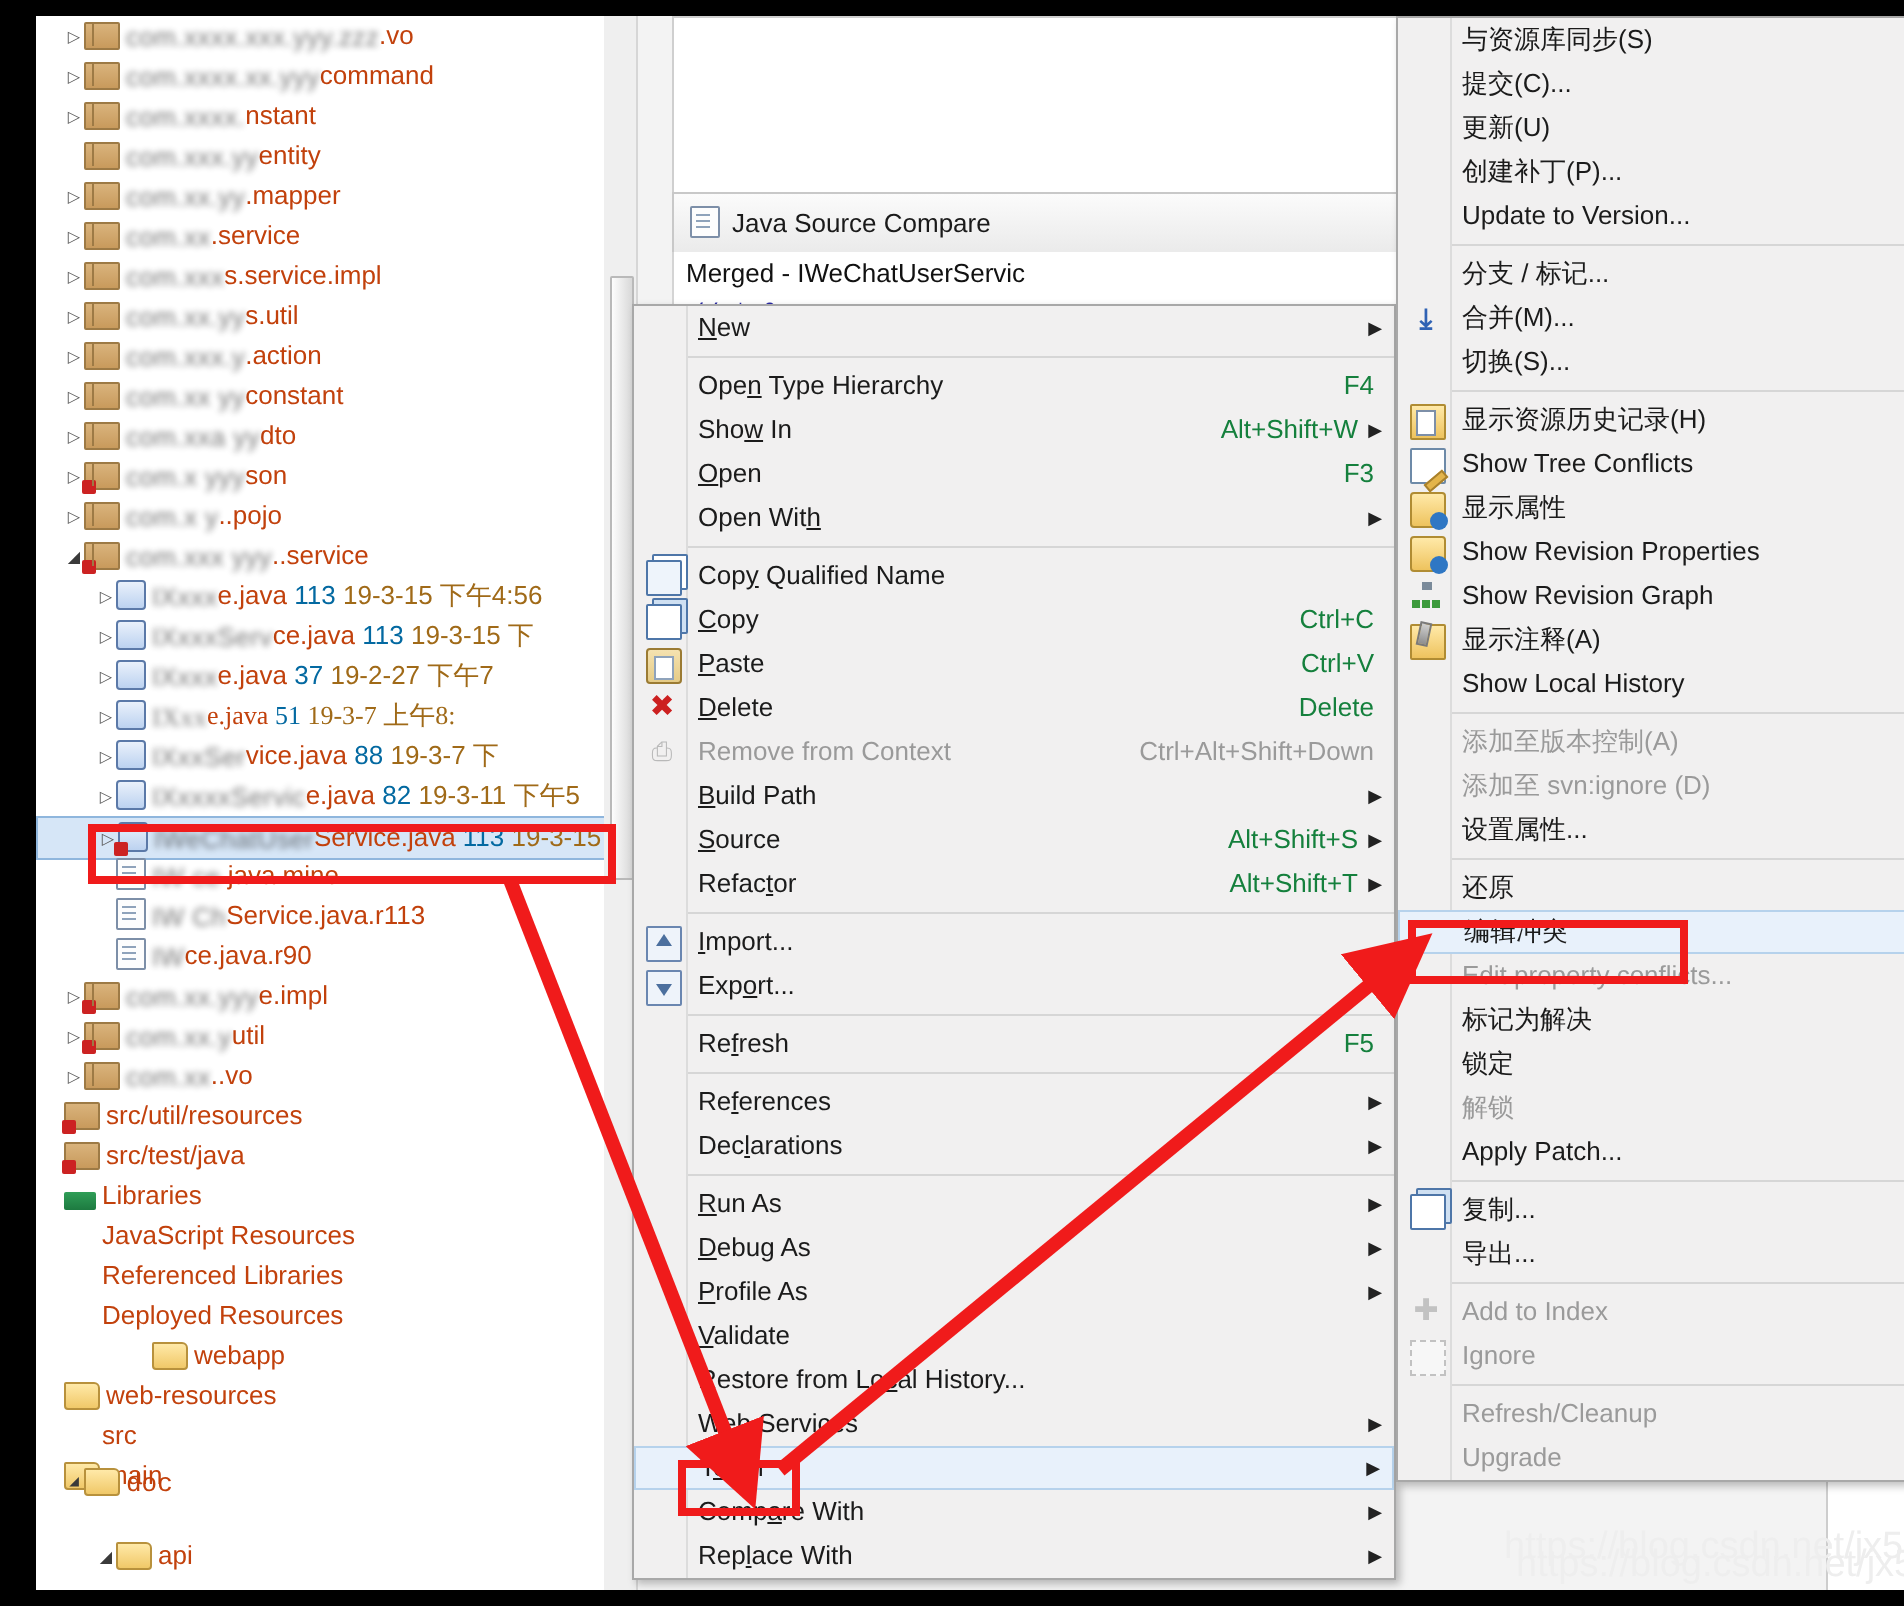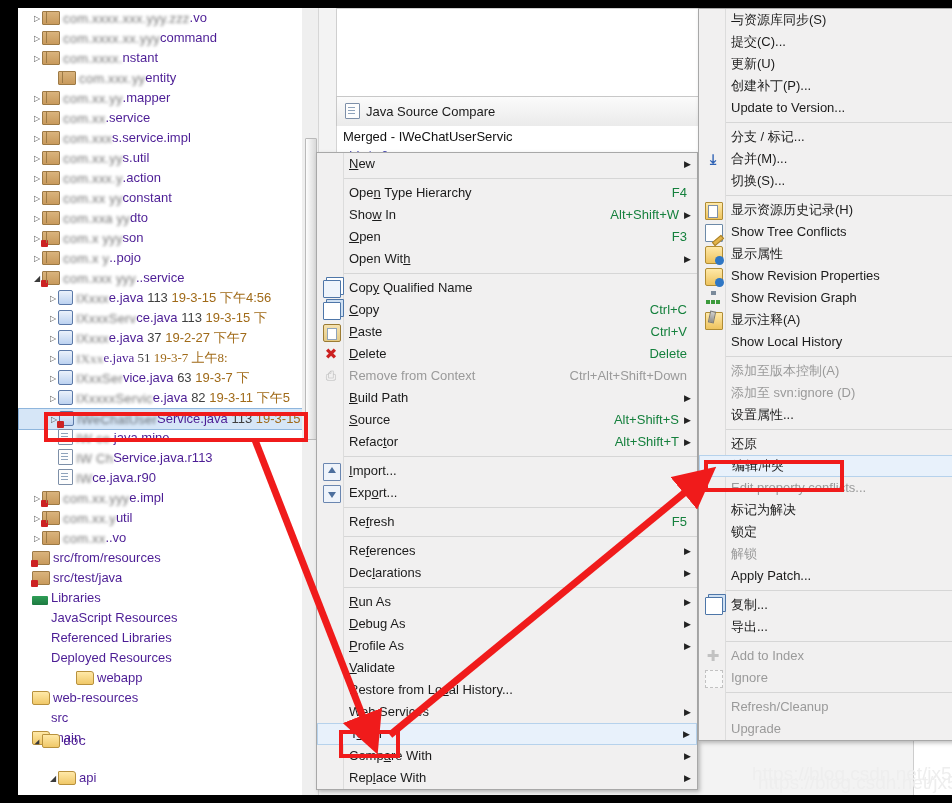--- a/index.html
+++ b/index.html
@@ -75,23 +75,23 @@
     background:#fdfdfd;border:1px solid #7d8fa8;border-radius:1px;position:relative;
   }
   .doc-ic:after{
     content:"";position:absolute;left:2px;top:3px;width:7px;height:1px;
     box-shadow:0 3px 0 #8fa3bb,0 6px 0 #8fa3bb;background:#8fa3bb;
   }
   .blur{
     display:inline-block;vertical-align:middle;
     filter:blur(1.6px);opacity:.62;color:#222;letter-spacing:.2px;
   }
-  .num{color:#404040;}
+  .num{color:#0369a1;}
   .dt{color:#a06a18;}
-  .lbl{color:#4c1d95;}
+  .lbl{color:#c2410c;}
   .indent1{padding-left:14px;}
   .indent2{padding-left:30px;}
 
   .treesel{
     background:#d6e6f7;border:1px solid #8fb6dd;
   }
 
   
   .editorstrip{
     position:absolute;left:284px;top:0;width:650px;height:787px;
@@ -224,45 +224,45 @@
 <body>
 
 <div id="screen">
 
   <div class="ide">
 
     <div class="tree" id="tree">
         <div class="trow indent1" style="top: 0px; position: absolute; left: 0px; width: 300px;"><span class="arrow">▷</span><span class="pkgicon"></span><span class="blur">com.xxxx.xxx.yyy.zzz</span><span class="lbl">.vo</span></div>
         <div class="trow indent1" style="top: 20px; position: absolute; left: 0px; width: 300px;"><span class="arrow">▷</span><span class="pkgicon"></span><span class="blur">com.xxxx.xx.yyy</span><span class="lbl">command</span></div>
         <div class="trow indent1" style="top: 40px; position: absolute; left: 0px; width: 300px;"><span class="arrow">▷</span><span class="pkgicon"></span><span class="blur">com.xxxx.</span><span class="lbl">nstant</span></div>
-        <div class="trow indent1" style="top: 60px; position: absolute; left: 16px; width: 300px;"><span class="arrow">&nbsp;</span><span class="pkgicon"></span><span class="blur">com.xxx.yy</span><span class="lbl">entity</span></div>
+        <div class="trow indent1" style="top: 60px; position: absolute; left: 0px; width: 300px;"><span class="arrow">&nbsp;</span><span class="pkgicon"></span><span class="blur">com.xxx.yy</span><span class="lbl">entity</span></div>
         <div class="trow indent1" style="top: 80px; position: absolute; left: 0px; width: 300px;"><span class="arrow">▷</span><span class="pkgicon"></span><span class="blur">com.xx.yy</span><span class="lbl">.mapper</span></div>
         <div class="trow indent1" style="top: 100px; position: absolute; left: 0px; width: 300px;"><span class="arrow">▷</span><span class="pkgicon"></span><span class="blur">com.xx</span><span class="lbl">.service</span></div>
         <div class="trow indent1" style="top: 120px; position: absolute; left: 0px; width: 300px;"><span class="arrow">▷</span><span class="pkgicon"></span><span class="blur">com.xxx</span><span class="lbl">s.service.impl</span></div>
         <div class="trow indent1" style="top: 140px; position: absolute; left: 0px; width: 300px;"><span class="arrow">▷</span><span class="pkgicon"></span><span class="blur">com.xx.yy</span><span class="lbl">s.util</span></div>
         <div class="trow indent1" style="top: 160px; position: absolute; left: 0px; width: 300px;"><span class="arrow">▷</span><span class="pkgicon"></span><span class="blur">com.xxx.y</span><span class="lbl">.action</span></div>
         <div class="trow indent1" style="top: 180px; position: absolute; left: 0px; width: 300px;"><span class="arrow">▷</span><span class="pkgicon"></span><span class="blur">com.xx  yy</span><span class="lbl">constant</span></div>
         <div class="trow indent1" style="top: 200px; position: absolute; left: 0px; width: 300px;"><span class="arrow">▷</span><span class="pkgicon"></span><span class="blur">com.xxa  yy</span><span class="lbl">dto</span></div>
         <div class="trow indent1" style="top: 220px; position: absolute; left: 0px; width: 300px;"><span class="arrow">▷</span><span class="pkgicon warn"></span><span class="blur">com.x  yyy</span><span class="lbl">son</span></div>
         <div class="trow indent1" style="top: 240px; position: absolute; left: 0px; width: 300px;"><span class="arrow">▷</span><span class="pkgicon"></span><span class="blur">com.x  y</span><span class="lbl">..pojo</span></div>
         <div class="trow indent1" style="top: 260px; position: absolute; left: 0px; width: 300px;"><span class="arrow open">◢</span><span class="pkgicon warn"></span><span class="blur">com.xxx  yyy</span><span class="lbl">..service</span></div>
         <div class="trow indent2" style="top: 280px; position: absolute; left: 0px; width: 300px;"><span class="arrow">▷</span><span class="jicon"></span><span class="blur">IXxxx</span><span class="lbl">e.java</span> <span class="num">113</span> <span class="dt">19-3-15 下午4:56</span></div>
         <div class="trow indent2" style="top: 300px; position: absolute; left: 0px; width: 300px;"><span class="arrow">▷</span><span class="jicon"></span><span class="blur">IXxxxServ</span><span class="lbl">ce.java</span> <span class="num">113</span> <span class="dt">19-3-15 下</span></div>
         <div class="trow indent2" style="top: 320px; position: absolute; left: 0px; width: 300px;"><span class="arrow">▷</span><span class="jicon"></span><span class="blur">IXxxx</span><span class="lbl">e.java</span> <span class="num">37</span> <span class="dt">19-2-27 下午7</span></div>
         <div class="trow indent2" style="top: 340px; position: absolute; left: 0px; width: 300px; font-family: Liberation Serif, serif;"><span class="arrow">▷</span><span class="jicon"></span><span class="blur">IXxx</span><span class="lbl">e.java</span> <span class="num">51</span> <span class="dt">19-3-7 上午8:</span></div>
-        <div class="trow indent2" style="top: 360px; position: absolute; left: 0px; width: 300px;"><span class="arrow">▷</span><span class="jicon"></span><span class="blur">IXxxSer</span><span class="lbl">vice.java</span> <span class="num">63</span> <span class="dt">19-3-7 下</span></div>
+        <div class="trow indent2" style="top: 360px; position: absolute; left: 0px; width: 300px;"><span class="arrow">▷</span><span class="jicon"></span><span class="blur">IXxxSer</span><span class="lbl">vice.java</span> <span class="num">88</span> <span class="dt">19-3-7 下</span></div>
         <div class="trow indent2" style="top: 380px; position: absolute; left: 0px; width: 300px;"><span class="arrow">▷</span><span class="jicon"></span><span class="blur">IXxxxxServic</span><span class="lbl">e.java</span> <span class="num">82</span> <span class="dt">19-3-11 下午5</span></div>
         <div class="trow indent2 treesel" style="top: 400px; position: absolute; left: 0px; width: 300px;"><span class="arrow">▷</span><span class="jicon warn"></span><span class="blur">IWeChatUser</span><span class="lbl">Service.java</span> <span class="num">113</span> <span class="dt">19-3-15 下午</span></div>
         <div class="trow indent2" style="top: 420px; position: absolute; left: 0px; width: 300px;"><span class="arrow">&nbsp;</span><span class="doc-ic"></span><span class="blur">IW          ce</span><span class="lbl">.java.mine</span></div>
         <div class="trow indent2" style="top: 440px; position: absolute; left: 0px; width: 300px;"><span class="arrow">&nbsp;</span><span class="doc-ic"></span><span class="blur">IW  Ch</span><span class="lbl">Service.java.r113</span></div>
         <div class="trow indent2" style="top: 460px; position: absolute; left: 0px; width: 300px;"><span class="arrow">&nbsp;</span><span class="doc-ic"></span><span class="blur">IW</span><span class="lbl">ce.java.r90</span></div>
         <div class="trow indent1" style="top: 480px; position: absolute; left: 0px; width: 300px;"><span class="arrow">▷</span><span class="pkgicon warn"></span><span class="blur">com.xx.yyy</span><span class="lbl">e.impl</span></div>
         <div class="trow indent1" style="top: 500px; position: absolute; left: 0px; width: 300px;"><span class="arrow">▷</span><span class="pkgicon warn"></span><span class="blur">com.xx.y</span><span class="lbl">util</span></div>
         <div class="trow indent1" style="top: 520px; position: absolute; left: 0px; width: 300px;"><span class="arrow">▷</span><span class="pkgicon"></span><span class="blur">com.xx</span><span class="lbl">..vo</span></div>
-        <div class="trow indent0" style="top: 540px; position: absolute; left: 0px; width: 300px;"><span class="arrow">&nbsp;</span><span class="srcicon"></span><span class="lbl">src/from/resources</span></div>
+        <div class="trow indent0" style="top: 540px; position: absolute; left: 0px; width: 300px;"><span class="arrow">&nbsp;</span><span class="srcicon"></span><span class="lbl">src/util/resources</span></div>
         <div class="trow indent0" style="top: 580px; position: absolute; left: 0px; width: 300px;"><span class="arrow">&nbsp;</span><span class="libicon"></span><span class="lbl">Libraries</span></div>
         <div class="trow indent0" style="top: 560px; position: absolute; left: 0px; width: 300px;"><span class="arrow">&nbsp;</span><span class="srcicon"></span><span class="lbl">src/test/java</span></div>
         <div class="trow indent0" style="top: 600px; position: absolute; left: 0px; width: 300px;"><span class="arrow">&nbsp;</span><span style="display:inline-block;width:19px;"></span><span class="lbl">JavaScript Resources</span></div>
         <div class="trow indent0" style="top: 620px; position: absolute; left: 0px; width: 300px;"><span class="arrow">&nbsp;</span><span style="display:inline-block;width:19px;"></span><span class="lbl">Referenced Libraries</span></div>
         <div class="trow indent0" style="top: 640px; position: absolute; left: 0px; width: 300px;"><span class="arrow">&nbsp;</span><span style="display:inline-block;width:19px;"></span><span class="lbl">Deployed Resources</span></div>
         <div class="trow indent0" style="top: 660px; position: absolute; left: 0px; width: 300px; padding-left: 48px;"><span class="arrow">&nbsp;</span><span class="ficon"></span><span class="lbl">webapp</span></div>
         <div class="trow indent0" style="top: 680px; position: absolute; left: 0px; width: 300px;"><span class="arrow">&nbsp;</span><span class="ficon"></span><span class="lbl">web-resources</span></div>
         <div class="trow indent0" style="top: 700px; position: absolute; left: 0px; width: 300px;"><span class="arrow">&nbsp;</span><span style="display:inline-block;width:19px;"></span><span class="lbl">src</span></div>
         <div class="trow indent0" style="top: 720px; position: absolute; left: 0px; width: 300px;"><span class="arrow">&nbsp;</span><span class="ficon"></span><span class="lbl">main</span></div>
         <div class="trow indent1" style="top: 724px; position: absolute; left: 0px; width: 300px; font-family: Liberation Mono, monospace;"><span class="arrow open">◢</span><span class="ficon"></span><span class="lbl">doc</span></div>

